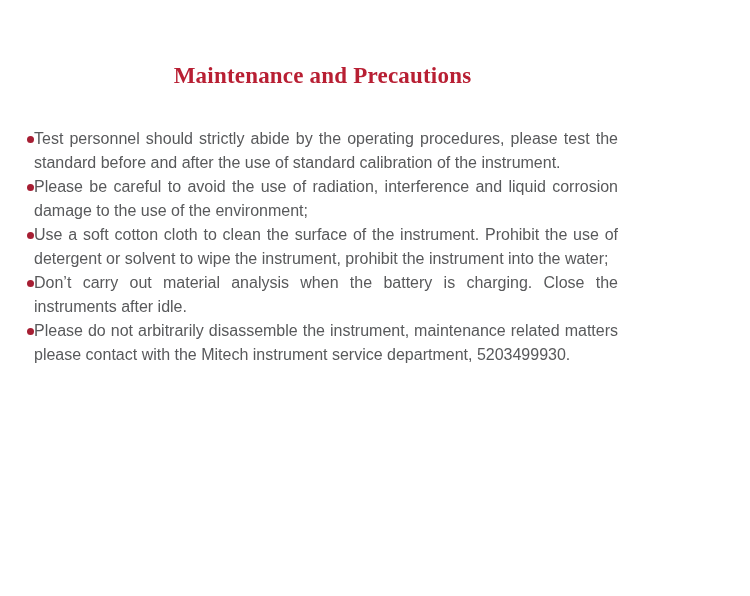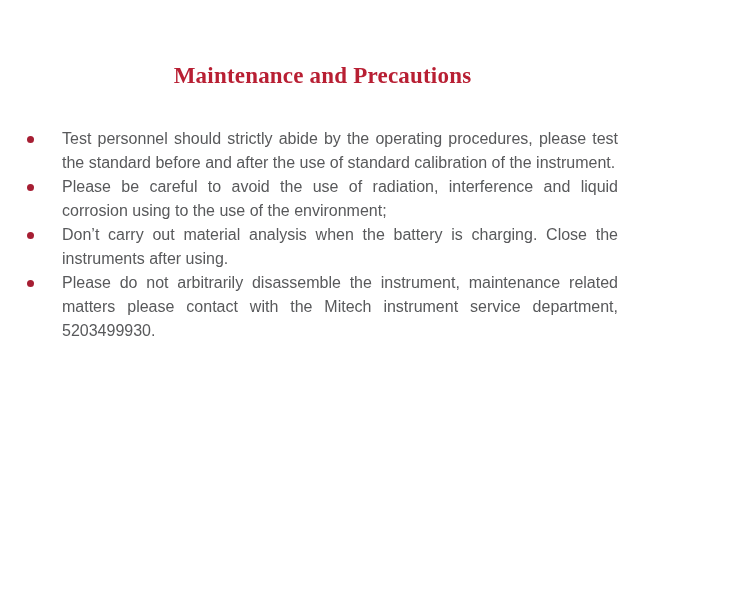--- a/index.html
+++ b/index.html
@@ -42,45 +42,48 @@
   .bullet {
     flex: 0 0 7px;
     width: 7px;
     height: 7px;
     border-radius: 50%;
     background: var(--bullet-color, #a61e33);
     margin-top: 9px;
   }
   .item-text {
     display: block;
-    margin-left: 28px;
     width: 668px;
     text-align: justify;
     font-size: 16px;
     line-height: 24px;
     font-weight: 300;
     color: var(--text-color, #58595b);
   }
 </style>
 </head>
 <body>
 
 <div class="page">
   <h1 class="title">Maintenance and Precautions</h1>
   <ul class="precautions">
       <li>
         <span class="bullet"></span>
         <span class="item-text">Test personnel should strictly abide by the operating procedures, please test the standard before and after the use of standard calibration of the instrument.</span>
       </li>
       <li>
         <span class="bullet"></span>
-        <span class="item-text">Please be careful to avoid the use of radiation, interference and liquid corrosion using to the use of the environment;</span>
+        <span class="item-text">Please be careful to avoid the use of radiation, interference and liquid corrosion damage to the use of the environment;</span>
       </li>
       <li>
         <span class="bullet"></span>
-        <span class="item-text">Don’t carry out material analysis when the battery is charging. Close the instruments after using.</span>
+        <span class="item-text">Use a soft cotton cloth to clean the surface of the instrument. Prohibit the use of detergent or solvent to wipe the instrument, prohibit the instrument into the water;</span>
+      </li>
+      <li>
+        <span class="bullet"></span>
+        <span class="item-text">Don’t carry out material analysis when the battery is charging. Close the instruments after idle.</span>
       </li>
       <li>
         <span class="bullet"></span>
         <span class="item-text">Please do not arbitrarily disassemble the instrument, maintenance related matters please contact with the Mitech instrument service department, 5203499930.</span>
       </li>
     </ul>
 </div>
 
 </body></html>

